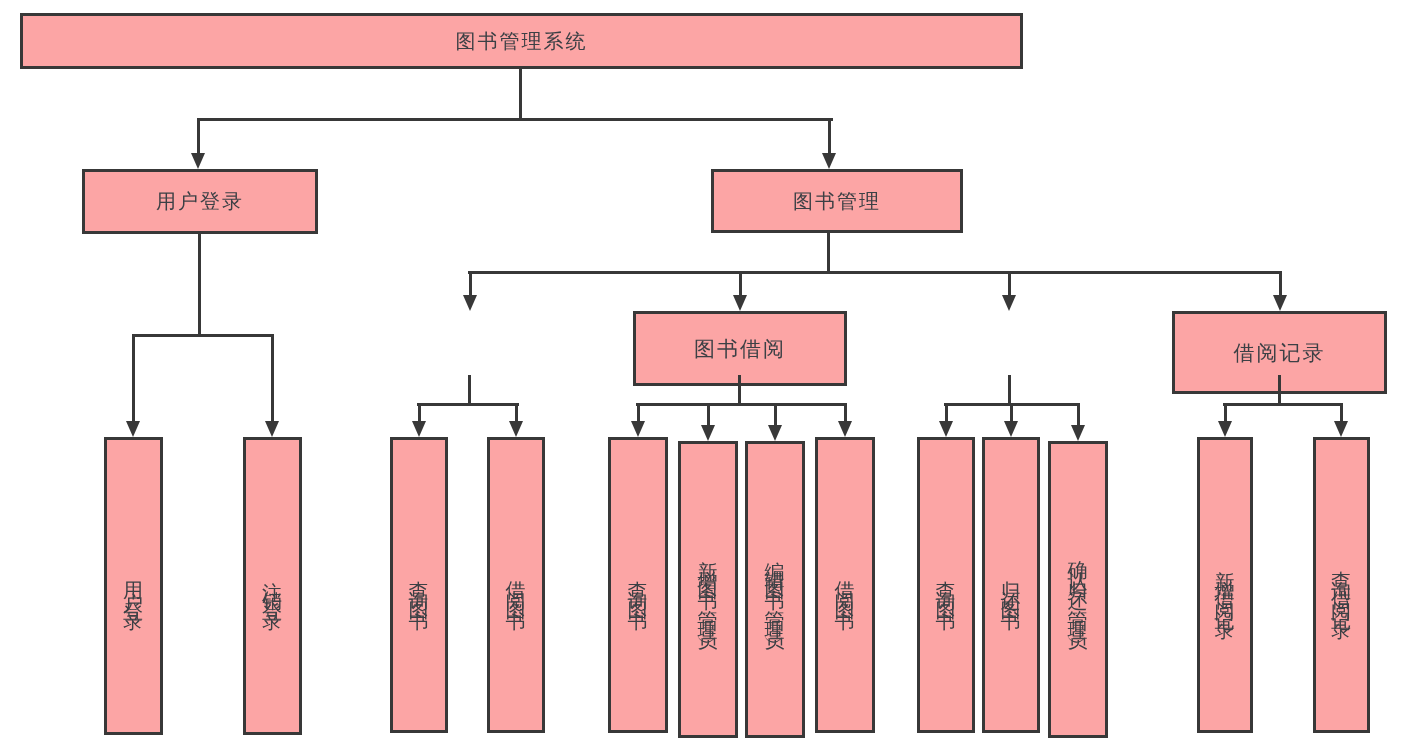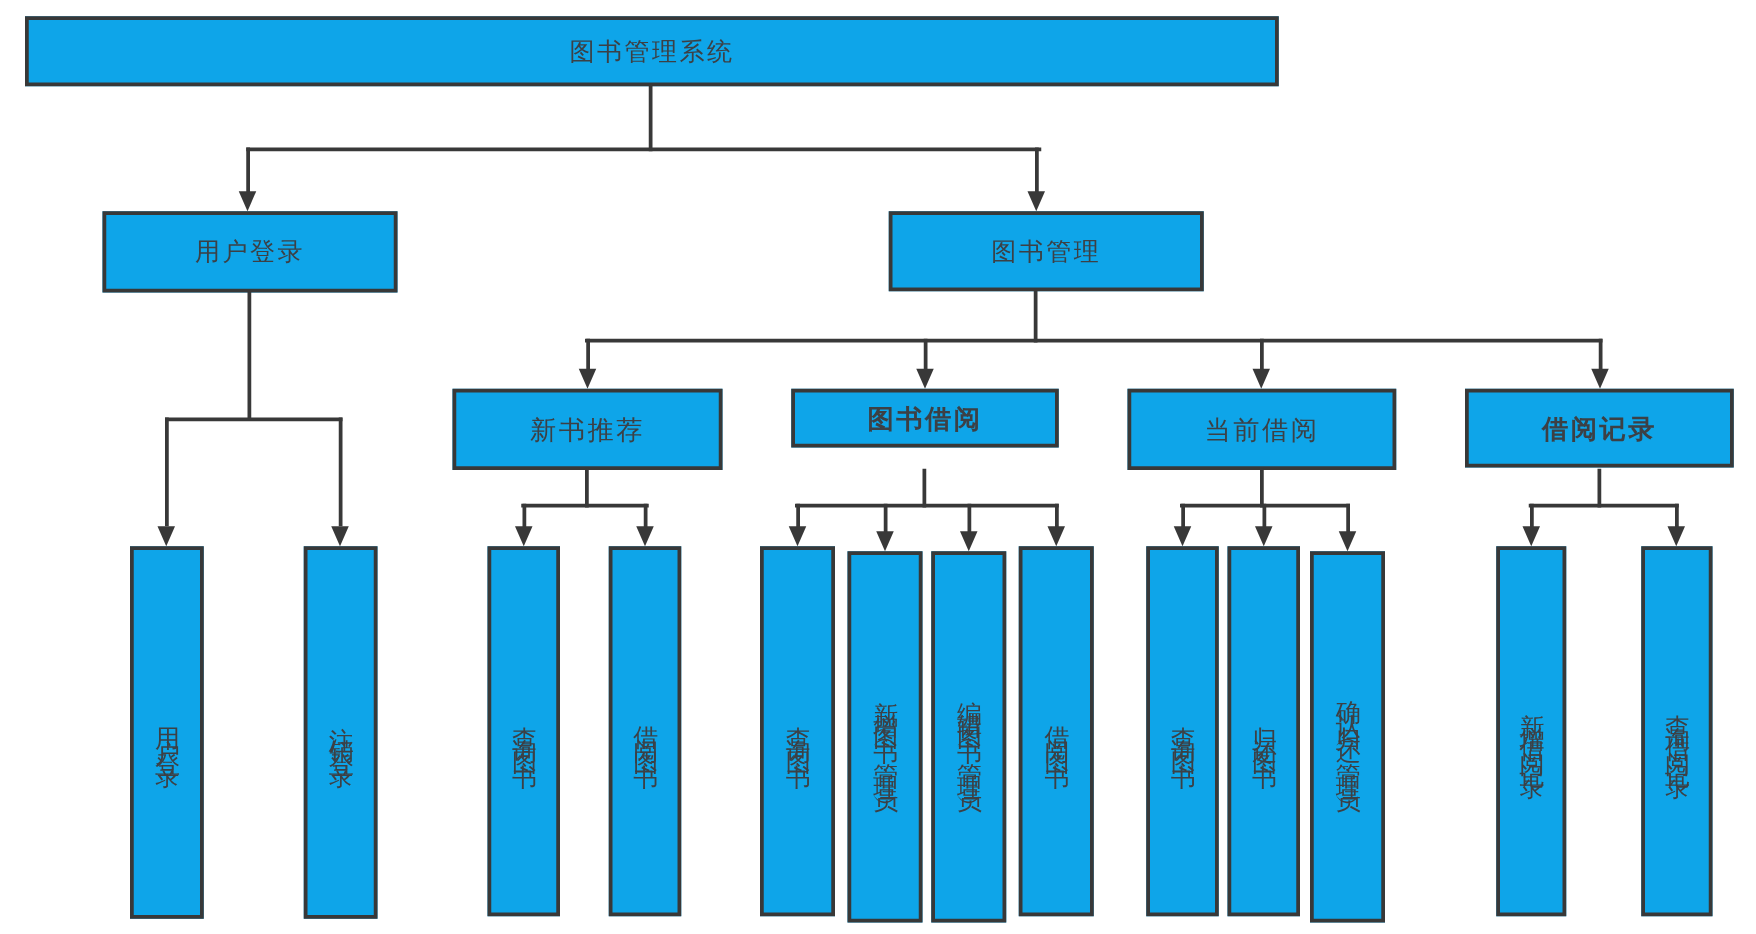--- a/index.html
+++ b/index.html
@@ -2,21 +2,21 @@
 <html><head>
 <meta charset="utf-8">
 <style>
   html,body { margin:0; padding:0; background:#ffffff; }
   #canvas {
     position:relative; width:1405px; height:747px; background:#ffffff;
     font-family:"Liberation Sans", sans-serif; overflow:hidden;
   }
   .node {
     position:absolute; box-sizing:border-box;
-    border:3px solid #383838; background:#0ea5e9;
+    border:3px solid #383838; background:#fca5a5;
     display:flex; align-items:center; justify-content:center;
     color:#3c4045; font-size:20px; letter-spacing:2px;
   }
   .node.lvl3 { font-size:21px; }
   .vnode span {
     writing-mode:vertical-rl; text-orientation:mixed;
     letter-spacing:10px; font-size:20px; line-height:1;
   }
   .vline, .hline { position:absolute; background:#383838; }
   .arrow {
@@ -64,30 +64,24 @@
   <div class="hline" style="left:468px; top:271px; width:814px; height:3px;"></div>
   <div class="vline" style="left:469px; top:271px; width:3px; height:26px;"></div>
   <div class="arrow" style="left:463px; top:295px;"></div>
   <div class="vline" style="left:739px; top:271px; width:3px; height:26px;"></div>
   <div class="arrow" style="left:733px; top:295px;"></div>
   <div class="vline" style="left:1008px; top:271px; width:3px; height:26px;"></div>
   <div class="arrow" style="left:1002px; top:295px;"></div>
   <div class="vline" style="left:1279px; top:271px; width:3px; height:26px;"></div>
   <div class="arrow" style="left:1273px; top:295px;"></div>
 
-  <div class="node lvl3" style="left:362px; top:311px; width:216px; height:65px;">
-    <span>新书推荐</span>
-  </div>
-  <div class="node lvl3" style="left:633px; top:311px; width:214px; height:47px;font-weight:bold;">
+  <div class="node lvl3" style="left:633px; top:311px; width:214px; height:75px;">
     <span>图书借阅</span>
   </div>
-  <div class="node lvl3" style="left:902px; top:311px; width:215px; height:65px;">
-    <span>当前借阅</span>
-  </div>
-  <div class="node lvl3" style="left:1172px; top:311px; width:215px; height:63px;font-weight:bold;">
+  <div class="node lvl3" style="left:1172px; top:311px; width:215px; height:83px;">
     <span>借阅记录</span>
   </div>
 
   <div class="vline" style="left:468px; top:375px; width:3px; height:31px;"></div>
   <div class="hline" style="left:417px; top:403px; width:102px; height:3px;"></div>
   <div class="vline" style="left:418px; top:403px; width:3px; height:20px;"></div>
   <div class="arrow" style="left:412px; top:421px;"></div>
   <div class="vline" style="left:515px; top:403px; width:3px; height:20px;"></div>
   <div class="arrow" style="left:509px; top:421px;"></div>
 

